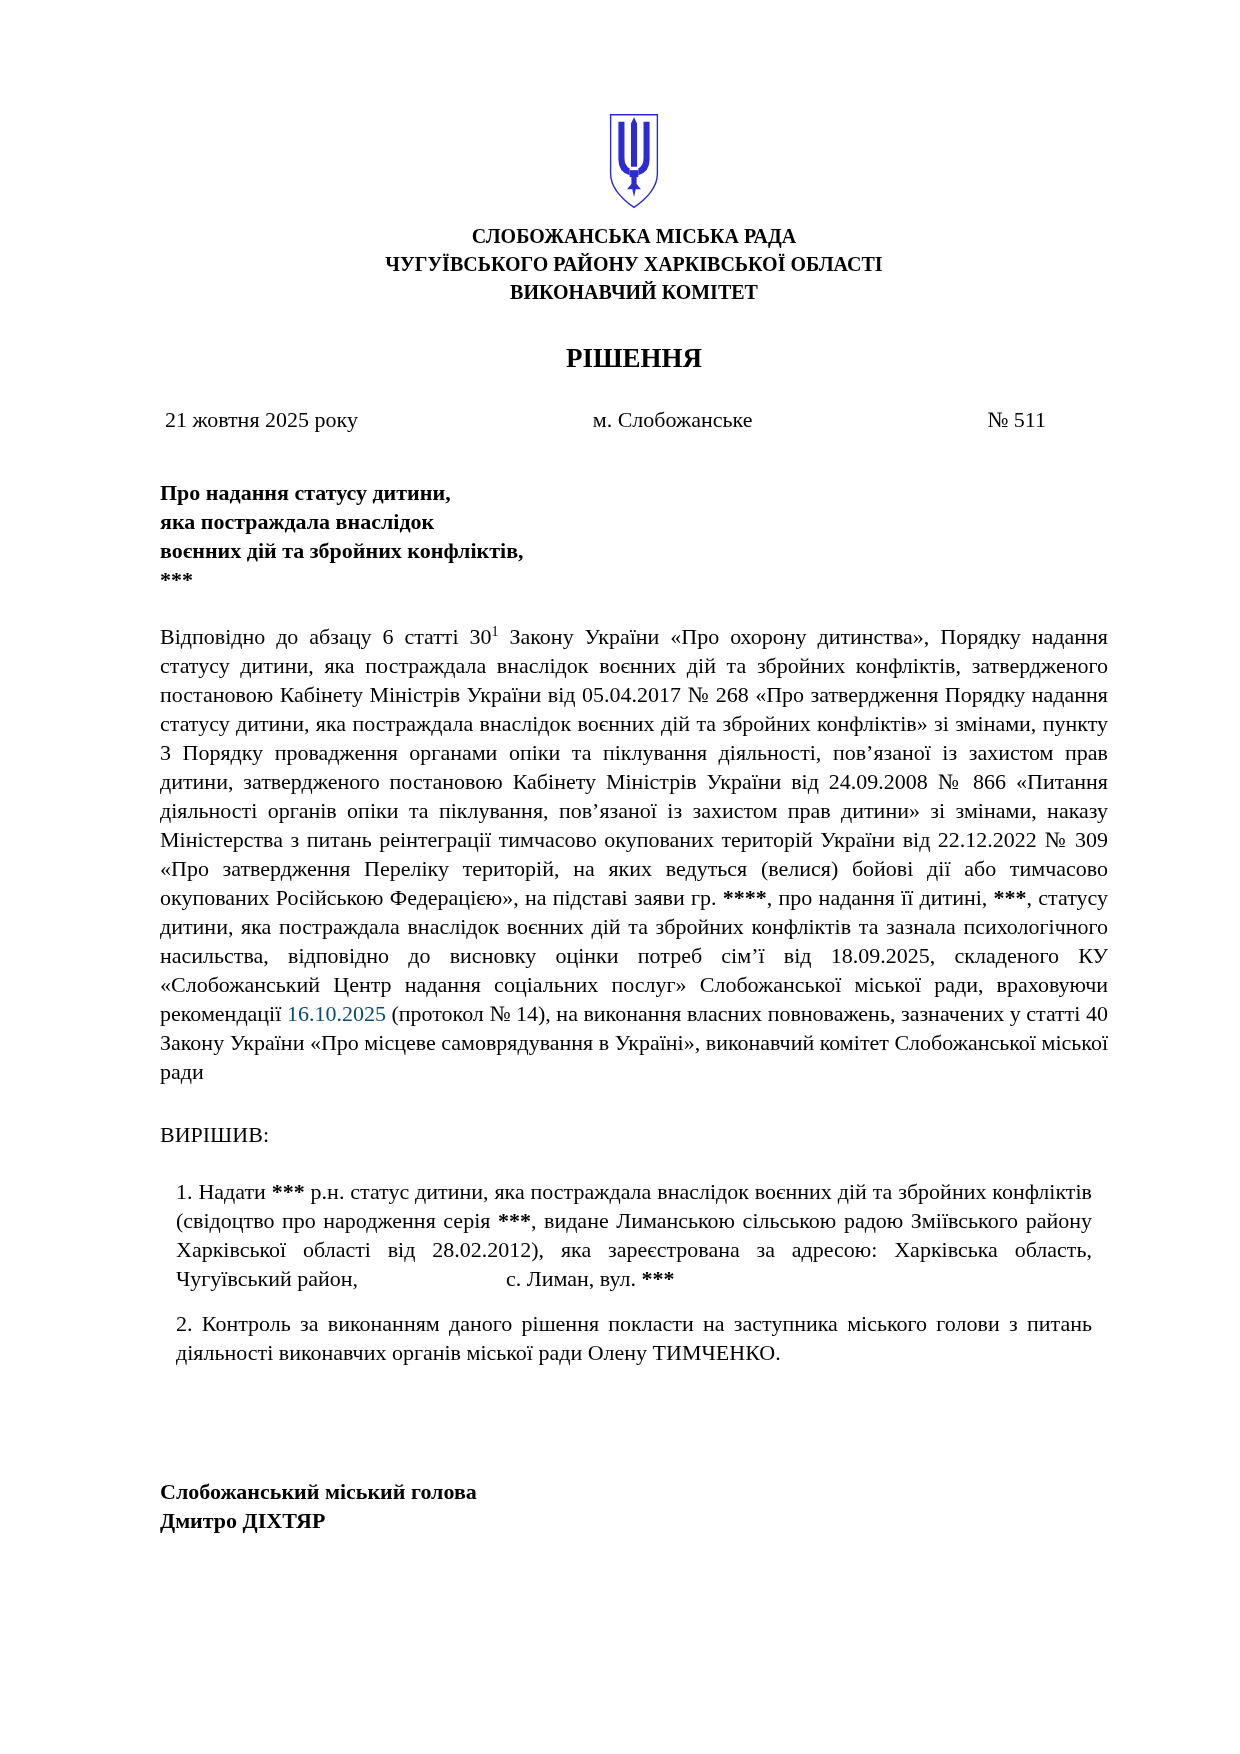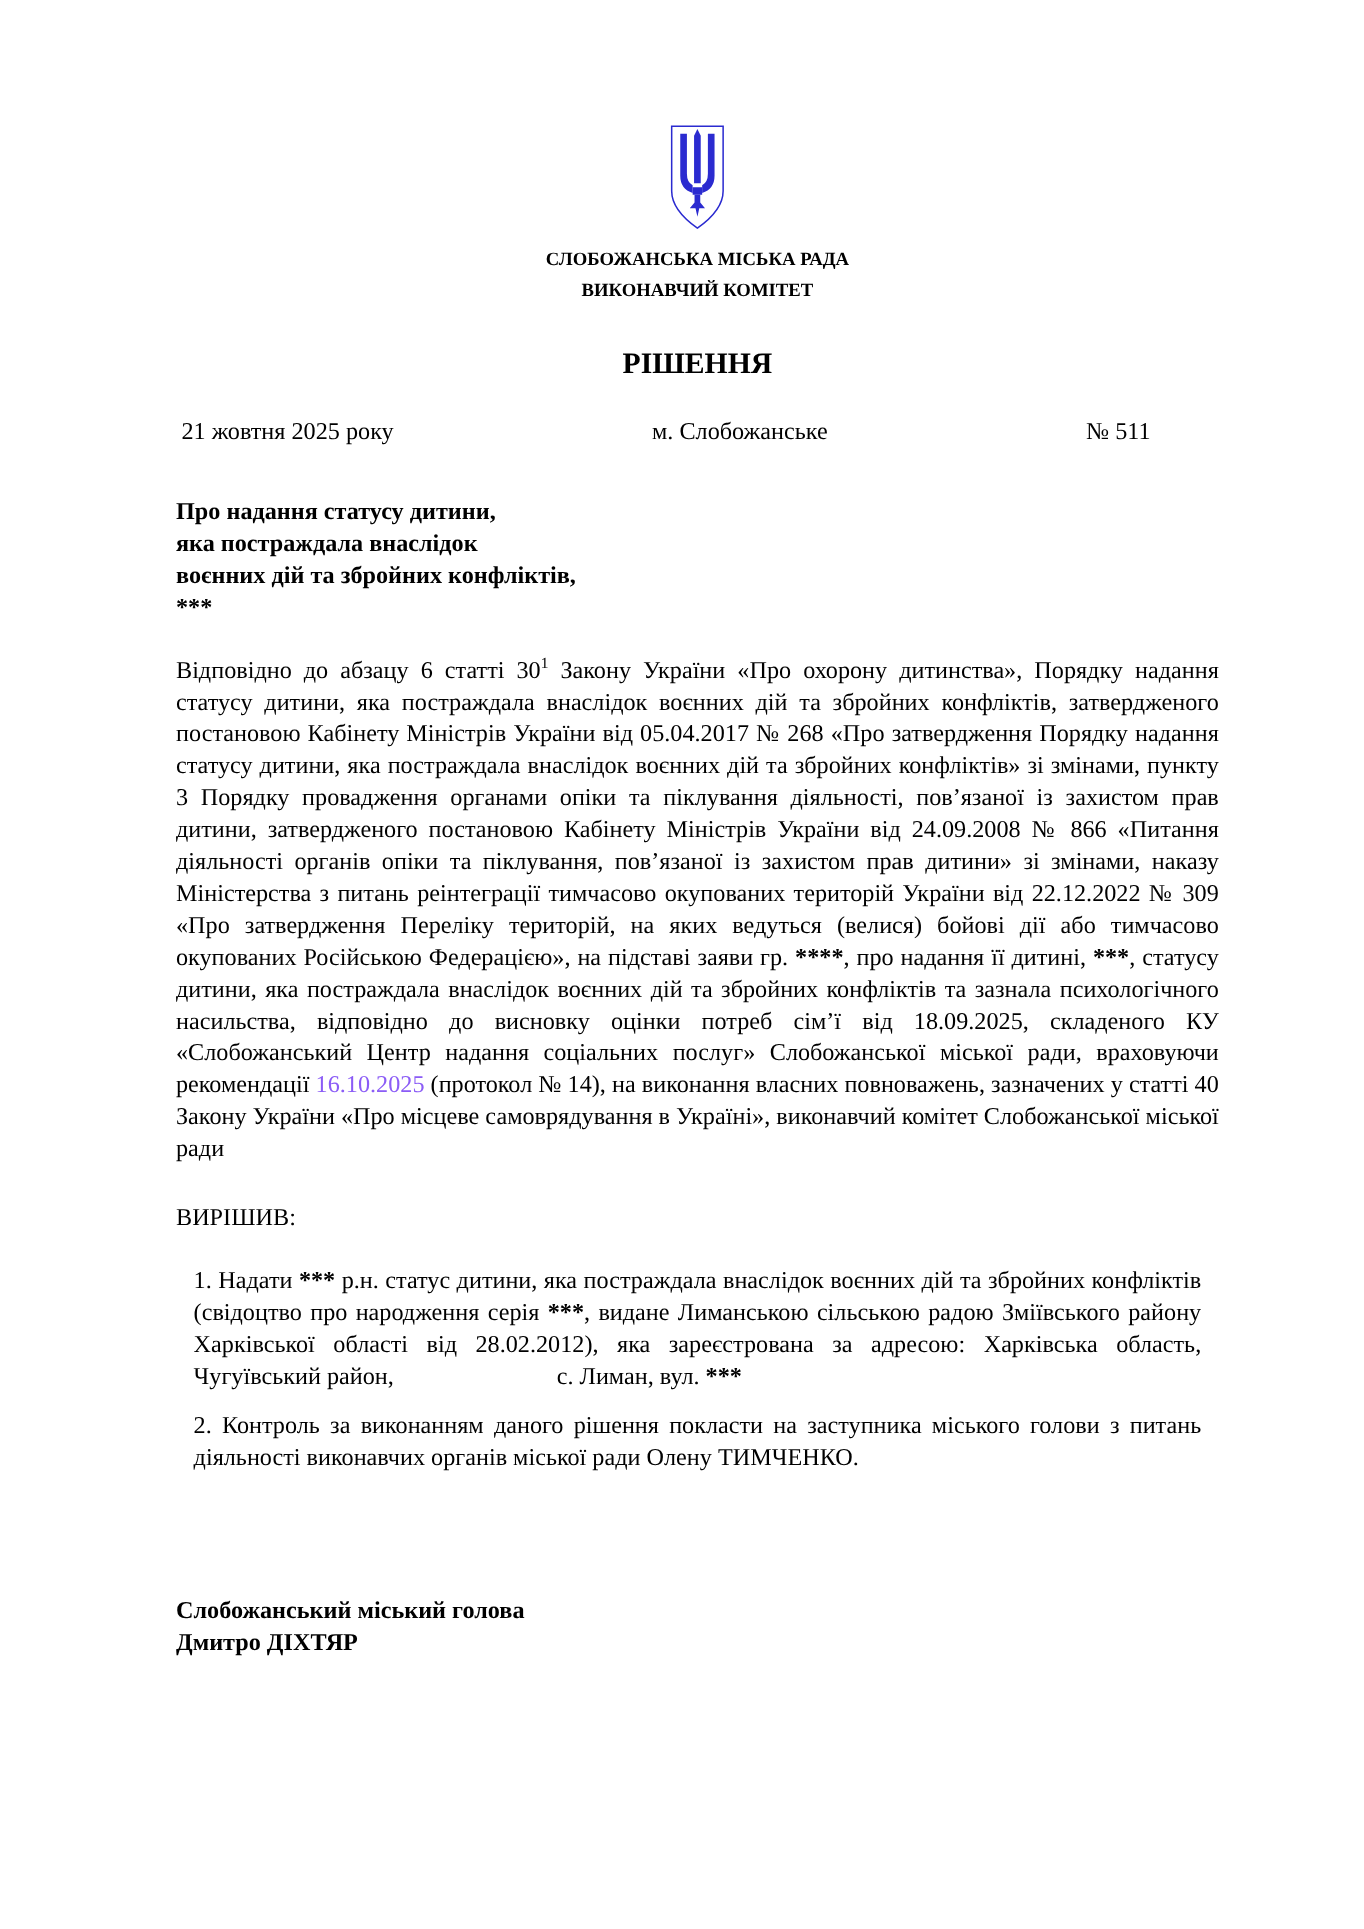--- a/index.html
+++ b/index.html
@@ -14,21 +14,21 @@
     font-size: 22px;
     box-sizing: border-box;
     padding: 113px 132px 0 160px;
     overflow: hidden;
   }
   .emblem-wrap { text-align: center; }
   .emblem-wrap svg { display: inline-block; }
   .org-lines {
     text-align: center;
     font-weight: bold;
-    font-size: 17px;
+    font-size: 20px;
     line-height: 28px;
     margin-top: 6px;
   }
   .doc-type {
     text-align: center;
     font-weight: bold;
     font-size: 27px;
     line-height: 28px;
     margin-top: 38px;
   }
@@ -46,21 +46,21 @@
     line-height: 29px;
     margin-top: 44px;
   }
   .preamble {
     margin: 28px 0 0 0;
     line-height: 29px;
     text-align: justify;
   }
   .preamble sup { font-size: 14px; line-height: 0; }
   .bold { font-weight: bold; }
-  .red { color: #8b5cf6; }
+  .red { color: #0c4a6e; }
   .resolved {
     margin: 34px 0 0 0;
     line-height: 29px;
   }
   .items { margin-top: 28px; }
   .items p {
     margin: 16px;
     line-height: 29px;
     text-align: justify;
   }
@@ -89,20 +89,21 @@
         <path d="M12 10 H19 V52 Q19 61 25 64 V72 Q12 68 12 54 Z"></path>
         <path d="M48 10 H41 V52 Q41 61 35 64 V72 Q48 68 48 54 Z"></path>
         <path d="M25 66 H35 V74 H25 Z"></path>
         <path d="M27 74 H33 V82 L38 88 H32 L30 97 L28 88 H22 L27 82 Z"></path>
       </g>
     </svg>
   </div>
 
   <div class="org-lines">
     <div>СЛОБОЖАНСЬКА МІСЬКА РАДА</div>
+    <div>ЧУГУЇВСЬКОГО РАЙОНУ ХАРКІВСЬКОЇ ОБЛАСТІ</div>
     <div>ВИКОНАВЧИЙ КОМІТЕТ</div>
   </div>
 
   <div class="doc-type">РІШЕННЯ</div>
 
   <div class="meta-row">
     <span class="date">21 жовтня 2025 року</span>
     <span>м. Слобожанське</span>
     <span>№ 511</span>
   </div>

